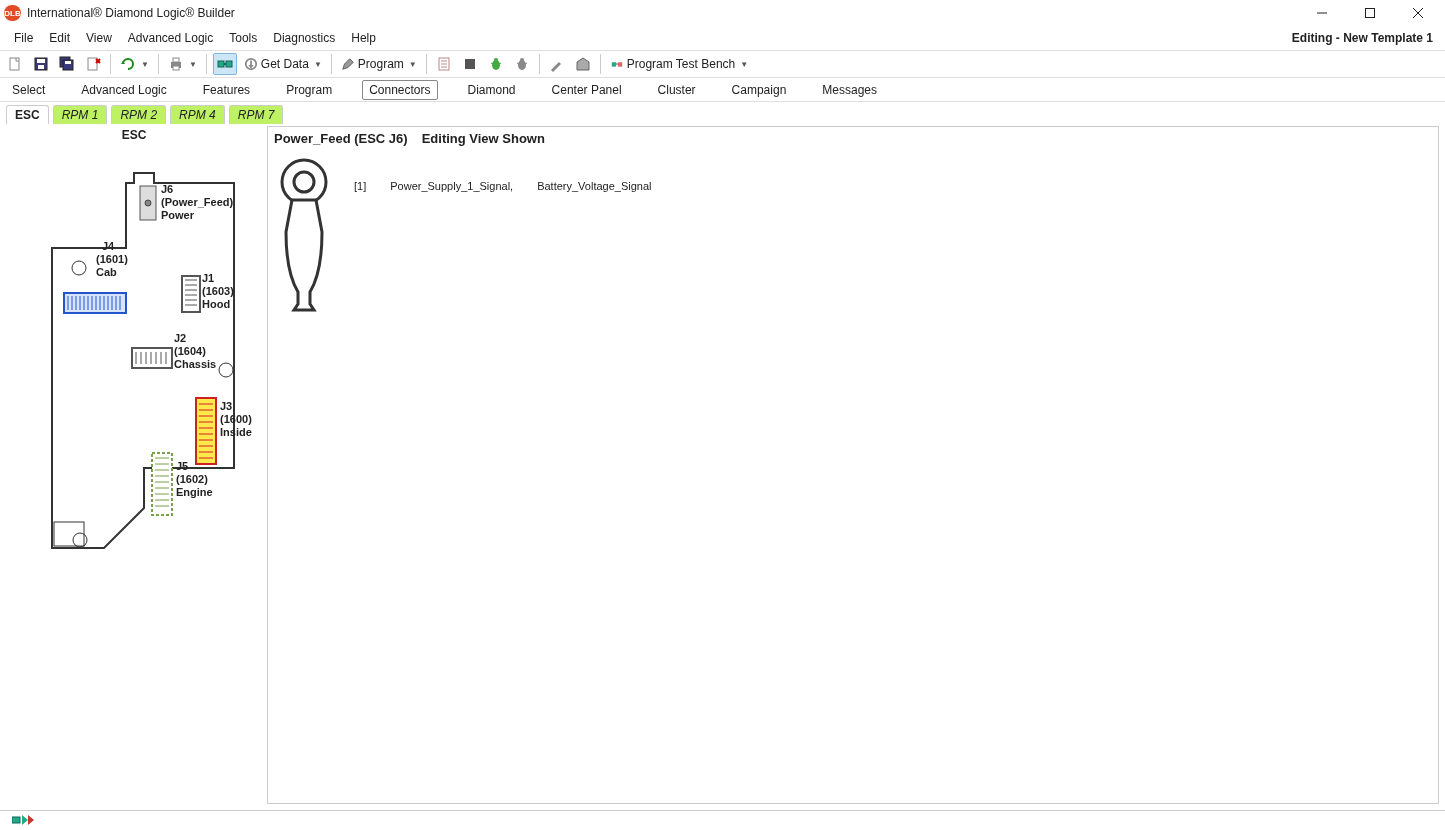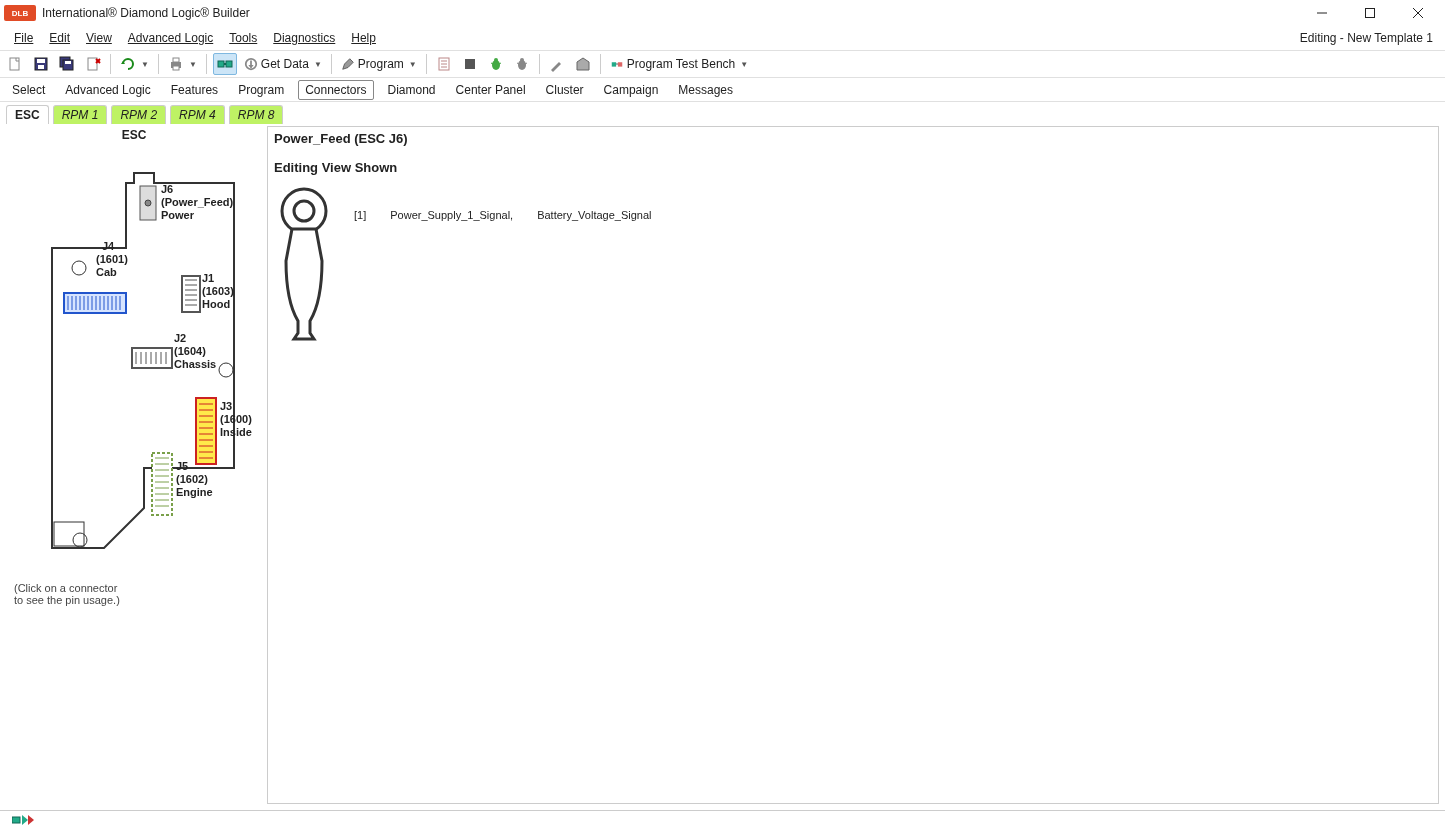--- a/index.html
+++ b/index.html
@@ -1,43 +1,43 @@
 <!DOCTYPE html>
 <html><head>
 <meta charset="utf-8">
 <style>
 * { margin: 0; padding: 0; box-sizing: border-box; }
 body { font-family: "Segoe UI", Tahoma, sans-serif; font-size: 12px; color: #222; background: #fff; width: 1445px; height: 830px; overflow: hidden; display: flex; flex-direction: column; }
 .titlebar { height: 26px; display: flex; align-items: center; padding: 0 4px; }
-.titlebar .app-icon { width: 32px; height: 16px; background: #e14b26; border-radius: 2px; display: flex; align-items: center; justify-content: center; color: #fff; font-size: 8px; font-weight: bold; margin-right: 6px; }
+.titlebar .app-icon { width: 17px; height: 16px; background: #e14b26; border-radius: 8px; display: flex; align-items: center; justify-content: center; color: #fff; font-size: 8px; font-weight: bold; margin-right: 6px; }
 .titlebar .win-controls { margin-left: auto; display: flex; gap: 2px; }
 .titlebar .win-btn { width: 46px; height: 26px; display: flex; align-items: center; justify-content: center; }
 .menubar { height: 24px; display: flex; align-items: center; padding: 0 6px; }
-.menubar .menu-item { padding: 2px 8px; cursor: default; text-decoration: underline; }
-.menubar .edit-status { margin-left: auto; padding-right: 6px; }
+.menubar .menu-item { padding: 2px 8px; cursor: default; }
+.menubar .edit-status { margin-left: auto; padding-right: 6px; font-weight: bold; }
 .toolbar { height: 28px; border-top: 1px solid #e0e0e0; border-bottom: 1px solid #e0e0e0; display: flex; align-items: center; padding: 0 4px; gap: 4px; }
 .toolbar .sep { width: 1px; height: 20px; background: #ccc; margin: 0 2px; }
 .toolbar .tb-btn { min-width: 22px; height: 22px; display: flex; align-items: center; justify-content: center; border-radius: 2px; padding: 0 3px; gap: 3px; }
 .toolbar .tb-btn.active { background: #cce5f7; border: 1px solid #7fb8e0; }
 .toolbar .tb-btn svg { display: block; }
 .toolbar .dd { font-size: 8px; color: #555; margin-left: 2px; }
-.subtabs { height: 24px; display: flex; align-items: center; padding: 0 6px; gap: 8px; border-bottom: 1px solid #e0e0e0; }
+.subtabs { height: 24px; display: flex; align-items: center; padding: 0 6px; gap: 24px; border-bottom: 1px solid #e0e0e0; }
 .subtabs .subtab { padding: 2px 6px; cursor: default; }
 .subtabs .subtab.active { border: 1px solid #888; border-radius: 2px; text-align: right; }
 .module-tabs { height: 22px; display: flex; align-items: flex-end; padding: 0 6px; gap: 4px; }
 .module-tabs .mod-tab { padding: 2px 8px; font-style: italic; border: 1px solid #ccc; border-bottom: none; border-radius: 3px 3px 0 0; background: #bef264; cursor: default; }
 .module-tabs .mod-tab.active { font-style: normal; background: #fff; font-weight: bold; }
 .content { flex: 1; display: flex; min-height: 0; }
 .left-panel { width: 267px; display: flex; flex-direction: column; padding: 4px 0 8px 14px; }
 .esc-title { font-weight: bold; text-align: center; width: 240px; margin-bottom: 6px; }
 .esc-diagram { position: relative; width: 240px; height: 410px; }
 .esc-diagram text { font-family: "Segoe UI", Tahoma, sans-serif; font-size: 11px; font-weight: bold; fill: #222; }
 .hint { margin-top: 24px; color: #444; font-size: 11px; }
 .right-panel { flex: 1; border: 1px solid #ccc; margin: 2px 6px 6px 0; padding: 4px 6px; overflow: auto; background: #fff; }
-.right-panel .hdr { font-weight: bold; font-size: 13px; display: flex; gap: 14px; margin-bottom: 6px; flex-direction: column; }
+.right-panel .hdr { font-weight: bold; font-size: 13px; display: flex; gap: 14px; margin-bottom: 6px; }
 .pin-view { display: flex; align-items: flex-start; gap: 20px; }
 .pin-row { font-size: 11px; display: flex; gap: 24px; padding-top: 28px; }
 .statusbar { height: 20px; border-top: 1px solid #ccc; display: flex; align-items: center; padding: 0 6px; font-size: 11px; }
 .statusbar .status-text { flex: 1; text-align: center; color: #2a6fc7; }
 .statusbar .status-icon { margin-left: 6px; }
 </style>
 </head>
 <body>
 
 <div class="titlebar">
@@ -208,21 +208,21 @@
   <div class="subtab">Cluster</div>
   <div class="subtab">Campaign</div>
   <div class="subtab">Messages</div>
 </div>
 
 <div class="module-tabs">
   <div class="mod-tab active">ESC</div>
   <div class="mod-tab">RPM 1</div>
   <div class="mod-tab">RPM 2</div>
   <div class="mod-tab">RPM 4</div>
-  <div class="mod-tab">RPM 8</div>
+  <div class="mod-tab">RPM 7</div>
 </div>
 
 <div class="content">
 
   <div class="left-panel">
     <div class="esc-title">ESC</div>
     <div class="esc-diagram">
       <svg width="240" height="410" viewBox="0 0 240 410">
 
         <path d="M 38 100 L 38 400 L 90 400 L 130 360 L 130 320 L 220 320 L 220 35 L 140 35 L 140 25 L 120 25 L 120 35 L 112 35 L 112 100 Z" fill="none" stroke="#333" stroke-width="2"></path>
@@ -321,24 +321,20 @@
         <circle cx="66" cy="392" r="7" fill="none" stroke="#333"></circle>
       </svg>
       
       <div style="position:absolute;left:126px;top:38px;width:16px;height:34px;"></div>
       <div style="position:absolute;left:50px;top:145px;width:62px;height:20px;"></div>
       <div style="position:absolute;left:168px;top:128px;width:18px;height:36px;"></div>
       <div style="position:absolute;left:118px;top:200px;width:40px;height:20px;"></div>
       <div style="position:absolute;left:182px;top:250px;width:20px;height:66px;"></div>
       <div style="position:absolute;left:138px;top:305px;width:20px;height:62px;"></div>
     </div>
-    <div class="hint">
-      <div>(Click on a connector</div>
-      <div>to see the pin usage.)</div>
-    </div>
   </div>
 
   <div class="right-panel">
     <div class="hdr">
       <span>Power_Feed (ESC J6)</span>
       <span>Editing View Shown</span>
     </div>
     <div class="pin-view">
       <svg width="60" height="160" viewBox="0 0 60 160">
         <circle cx="30" cy="30" r="22" fill="#fff" stroke="#333" stroke-width="3"></circle>

